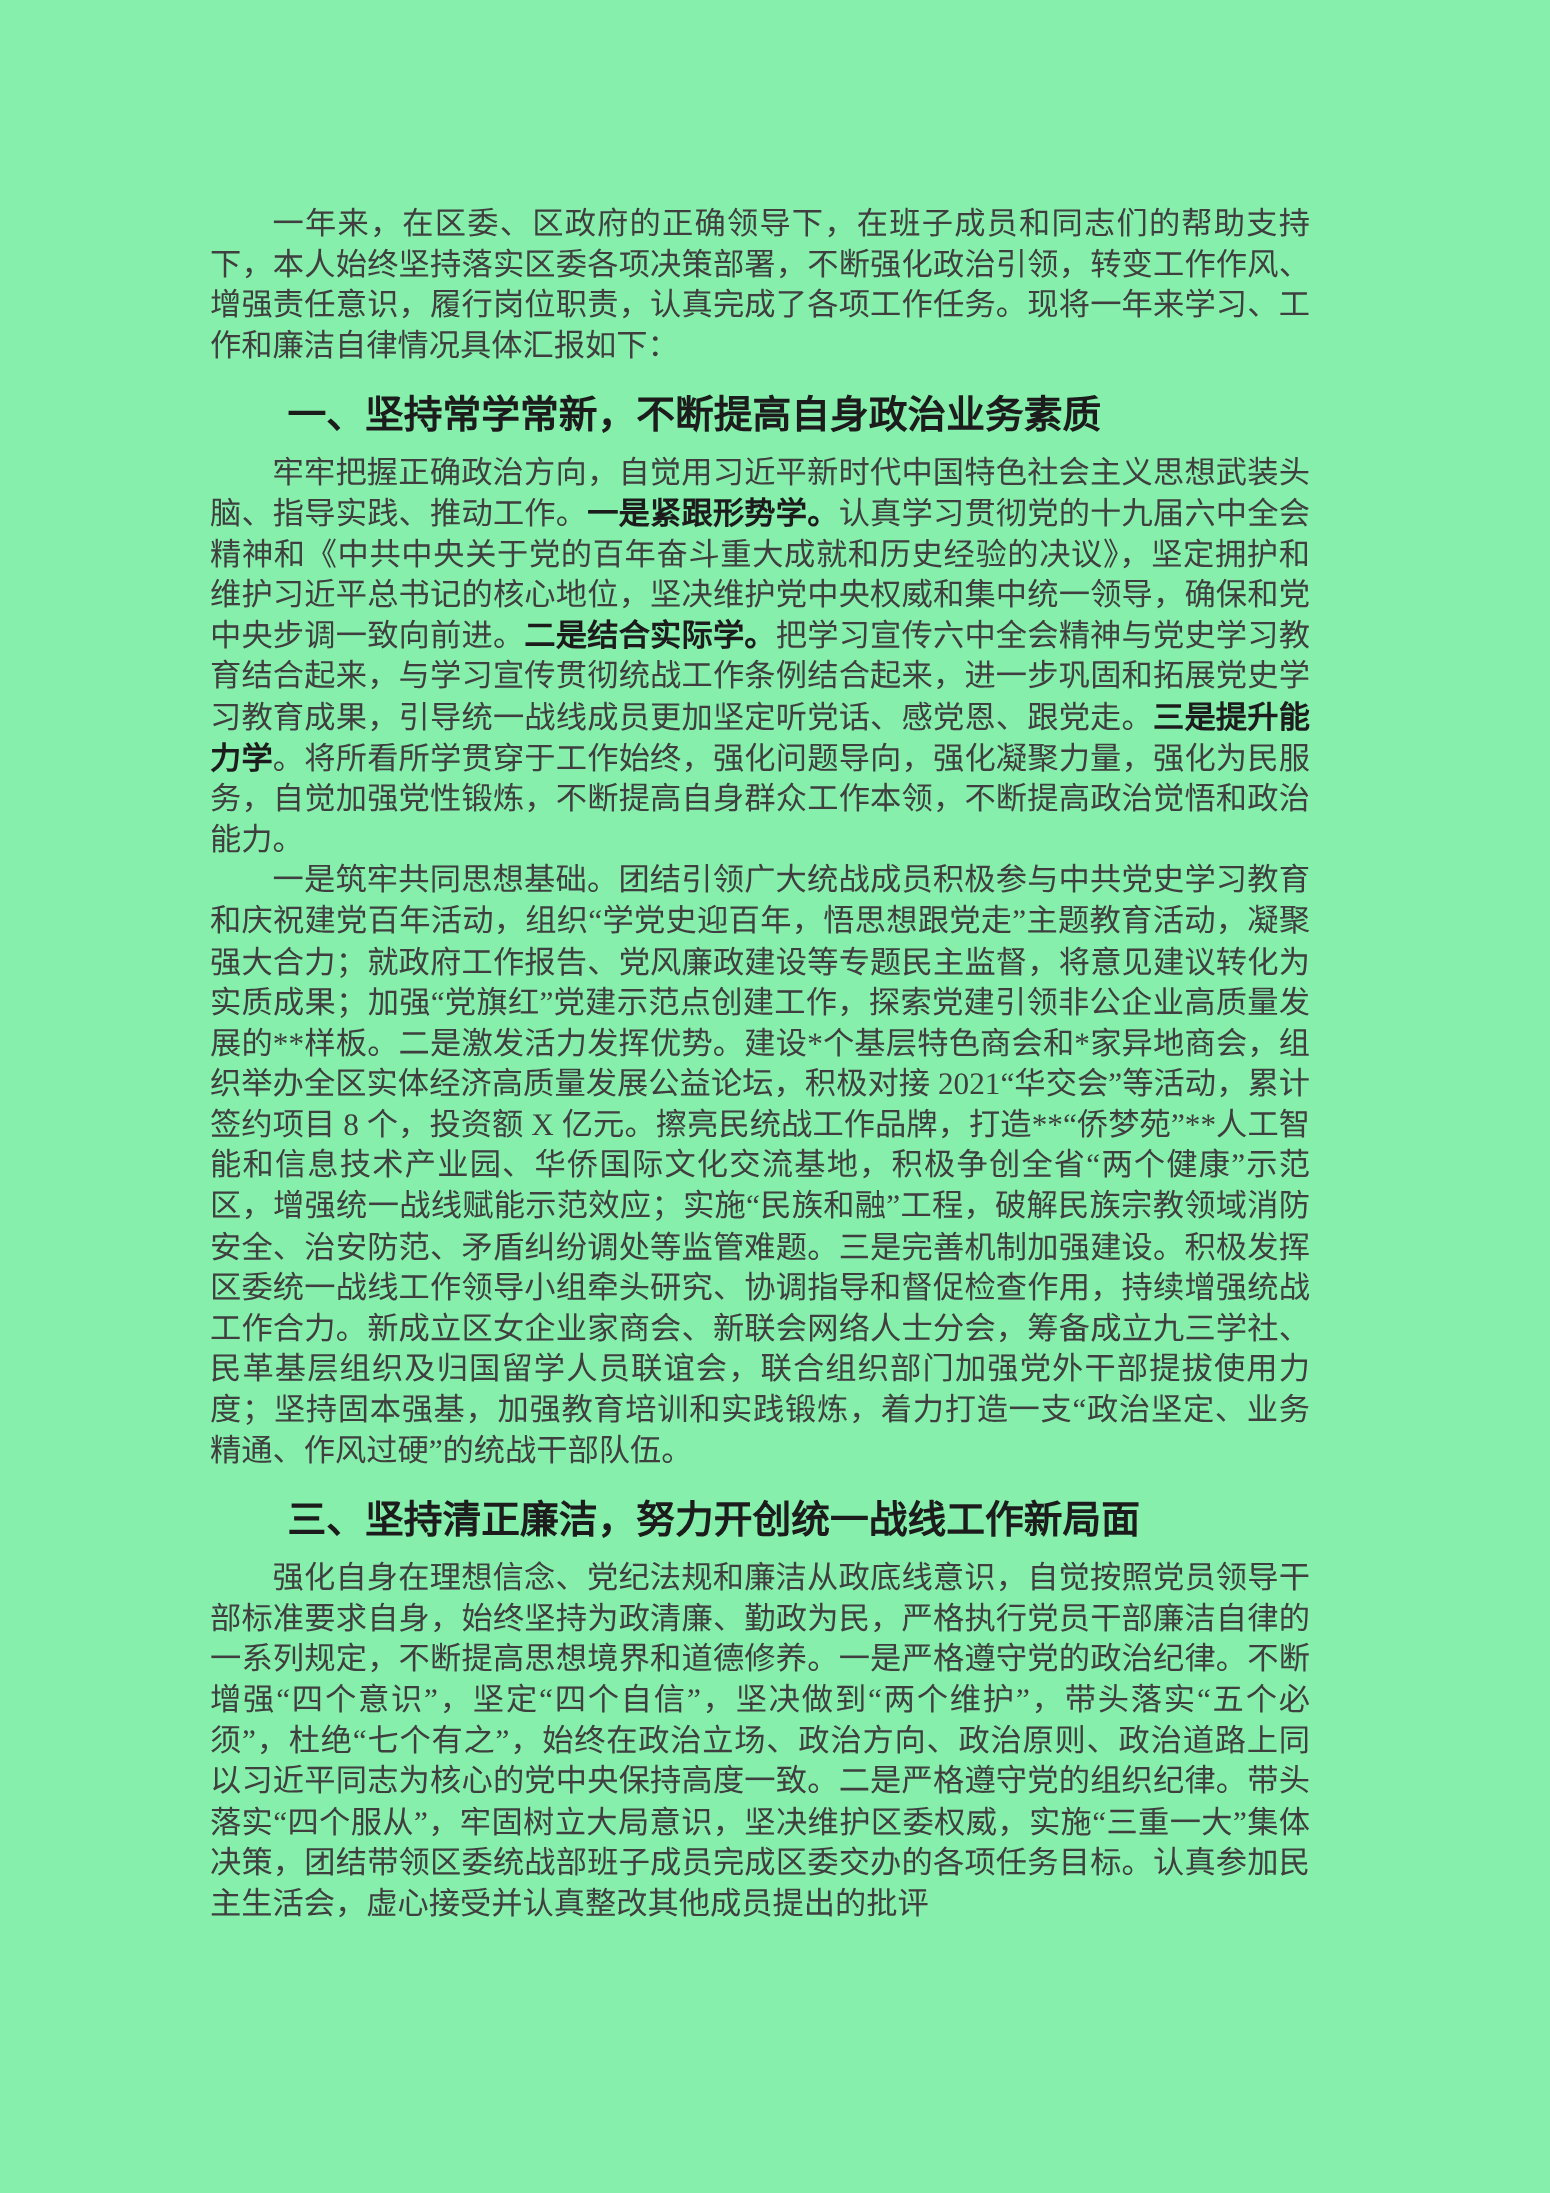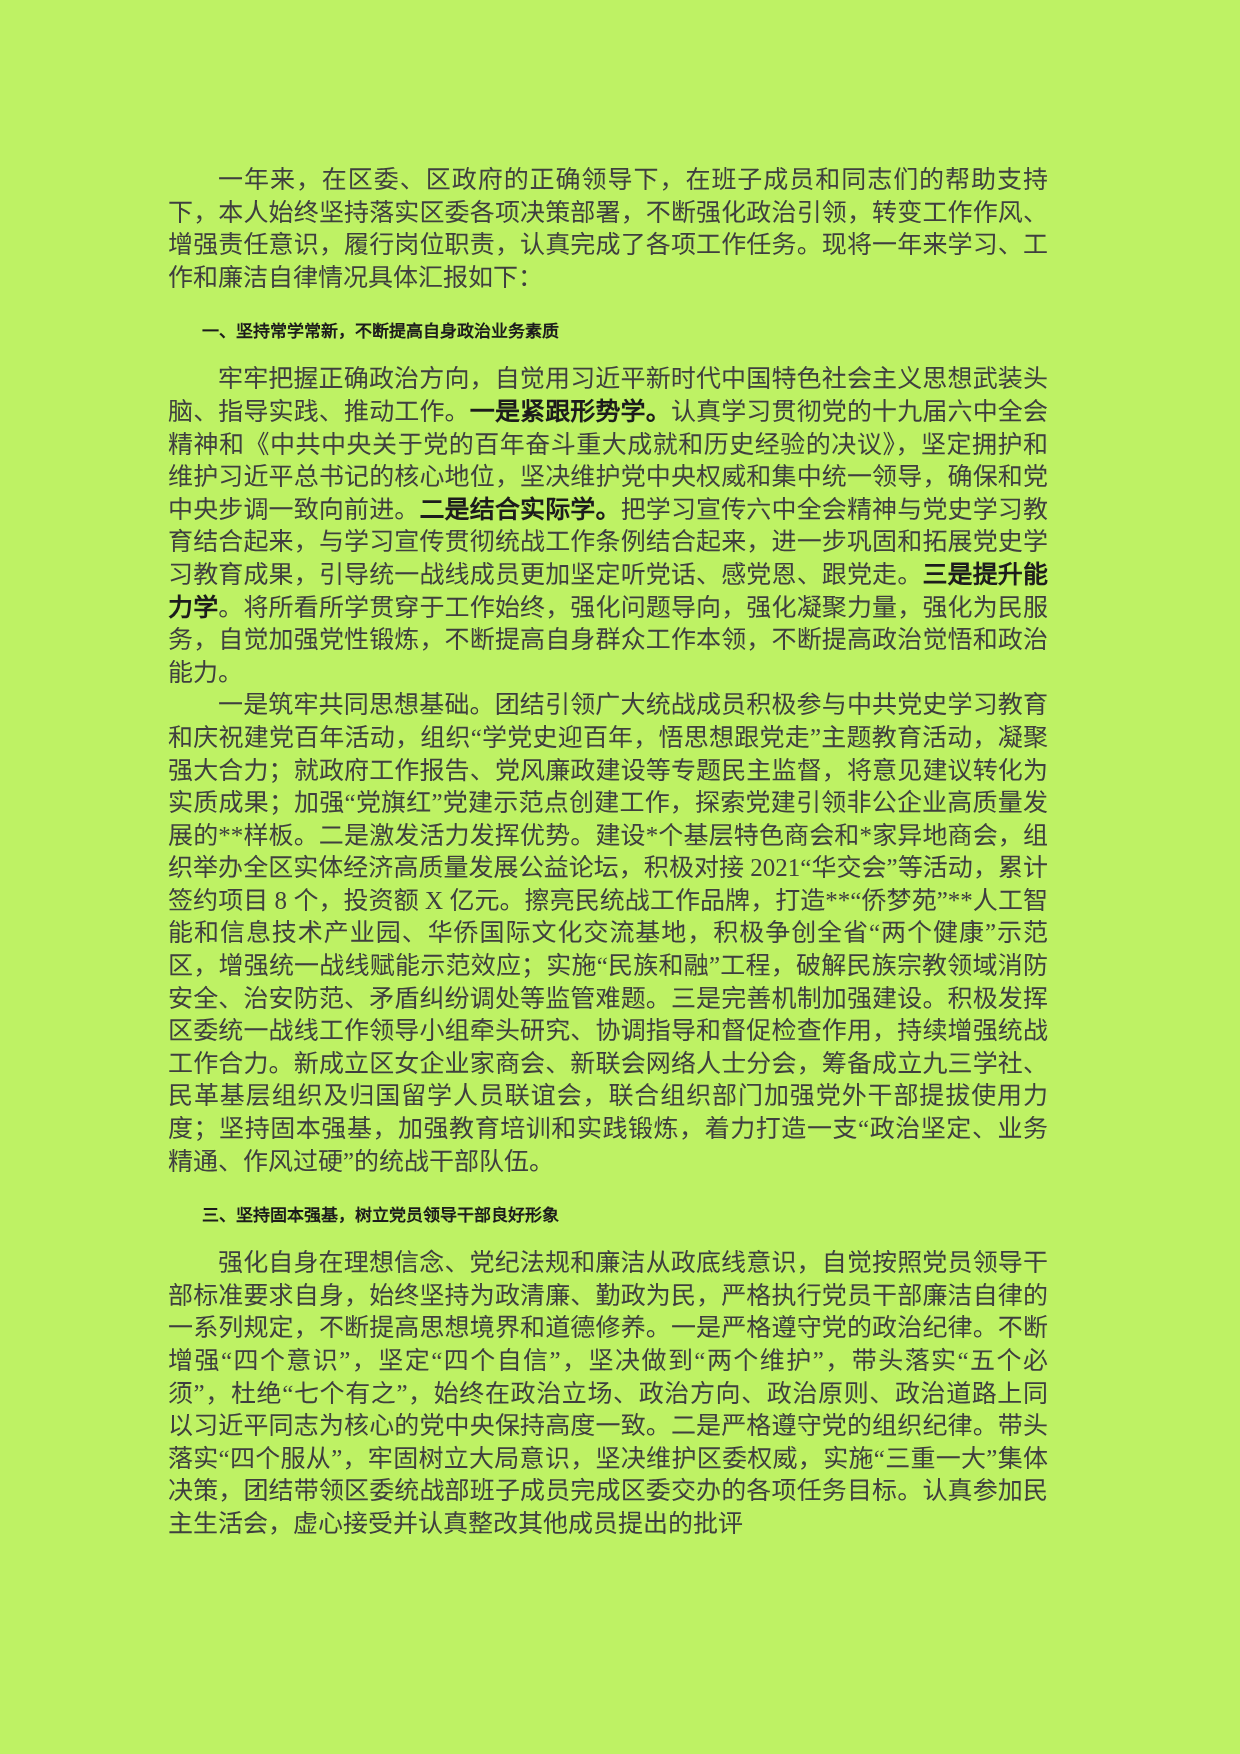--- a/index.html
+++ b/index.html
@@ -5,58 +5,58 @@
   html, body {
     margin: 0;
     padding: 0;
     background: #ffffff;
   }
   .page {
     position: relative;
     width: 1240px;
     height: 1754px;
     margin: 0 auto;
-    background: #bef264;
+    background: #86efac;
     overflow: hidden;
     box-sizing: border-box;
     padding: 164px 192px 120px 168px;
     font-family: "Liberation Serif", "DejaVu Serif", serif;
   }
   .doc {
     width: 880px;
   }
   .paragraph {
     margin: 0;
     font-size: 25px;
     line-height: 32.6px;
     color: #3f3f3f;
     text-align: justify;
     text-justify: inter-ideograph;
     text-indent: 2em;
     word-break: break-all;
   }
   .heading {
     margin: 21px 0 15px 0;
-    font-size: 17px;
+    font-size: 31px;
     line-height: 33px;
     font-weight: bold;
     color: #171717;
     text-indent: 2em;
     word-break: break-all;
   }
   .b {
     font-weight: bold;
     color: #1c1c1c;
   }
 </style>
 </head>
 <body>
 
 <div class="page">
   <main class="doc">
       <p class="paragraph"><span>一年来，在区委、区政府的正确领导下，在班子成员和同志们的帮助支持下，本人始终坚持落实区委各项决策部署，不断强化政治引领，转变工作作风、增强责任意识，履行岗位职责，认真完成了各项工作任务。现将一年来学习、工作和廉洁自律情况具体汇报如下：</span></p>
       <h2 class="heading"><span class="b">一、坚持常学常新，不断提高自身政治业务素质</span></h2>
       <p class="paragraph"><span>牢牢把握正确政治方向，自觉用习近平新时代中国特色社会主义思想武装头脑、指导实践、推动工作。</span><span class="b">一是紧跟形势学。</span><span>认真学习贯彻党的十九届六中全会精神和《中共中央关于党的百年奋斗重大成就和历史经验的决议》，坚定拥护和维护习近平总书记的核心地位，坚决维护党中央权威和集中统一领导，确保和党中央步调一致向前进。</span><span class="b">二是结合实际学。</span><span>把学习宣传六中全会精神与党史学习教育结合起来，与学习宣传贯彻统战工作条例结合起来，进一步巩固和拓展党史学习教育成果，引导统一战线成员更加坚定听党话、感党恩、跟党走。</span><span class="b">三是提升能力学</span><span>。将所看所学贯穿于工作始终，强化问题导向，强化凝聚力量，强化为民服务，自觉加强党性锻炼，不断提高自身群众工作本领，不断提高政治觉悟和政治能力。</span></p>
       <p class="paragraph"><span>一是筑牢共同思想基础。团结引领广大统战成员积极参与中共党史学习教育和庆祝建党百年活动，组织“学党史迎百年，悟思想跟党走”主题教育活动，凝聚强大合力；就政府工作报告、党风廉政建设等专题民主监督，将意见建议转化为实质成果；加强“党旗红”党建示范点创建工作，探索党建引领非公企业高质量发展的**样板。二是激发活力发挥优势。建设*个基层特色商会和*家异地商会，组织举办全区实体经济高质量发展公益论坛，积极对接 2021“华交会”等活动，累计签约项目 8 个，投资额 X 亿元。擦亮民统战工作品牌，打造**“侨梦苑”**人工智能和信息技术产业园、华侨国际文化交流基地，积极争创全省“两个健康”示范区，增强统一战线赋能示范效应；实施“民族和融”工程，破解民族宗教领域消防安全、治安防范、矛盾纠纷调处等监管难题。三是完善机制加强建设。积极发挥区委统一战线工作领导小组牵头研究、协调指导和督促检查作用，持续增强统战工作合力。新成立区女企业家商会、新联会网络人士分会，筹备成立九三学社、民革基层组织及归国留学人员联谊会，联合组织部门加强党外干部提拔使用力度；坚持固本强基，加强教育培训和实践锻炼，着力打造一支“政治坚定、业务精通、作风过硬”的统战干部队伍。</span></p>
-      <h2 class="heading"><span class="b">三、坚持固本强基，树立党员领导干部良好形象</span></h2>
+      <h2 class="heading"><span class="b">三、坚持清正廉洁，努力开创统一战线工作新局面</span></h2>
       <p class="paragraph"><span>强化自身在理想信念、党纪法规和廉洁从政底线意识，自觉按照党员领导干部标准要求自身，始终坚持为政清廉、勤政为民，严格执行党员干部廉洁自律的一系列规定，不断提高思想境界和道德修养。一是严格遵守党的政治纪律。不断增强“四个意识”，坚定“四个自信”，坚决做到“两个维护”，带头落实“五个必须”，杜绝“七个有之”，始终在政治立场、政治方向、政治原则、政治道路上同以习近平同志为核心的党中央保持高度一致。二是严格遵守党的组织纪律。带头落实“四个服从”，牢固树立大局意识，坚决维护区委权威，实施“三重一大”集体决策，团结带领区委统战部班子成员完成区委交办的各项任务目标。认真参加民主生活会，虚心接受并认真整改其他成员提出的批评</span></p>
     </main>
 </div>
 
 </body></html>

